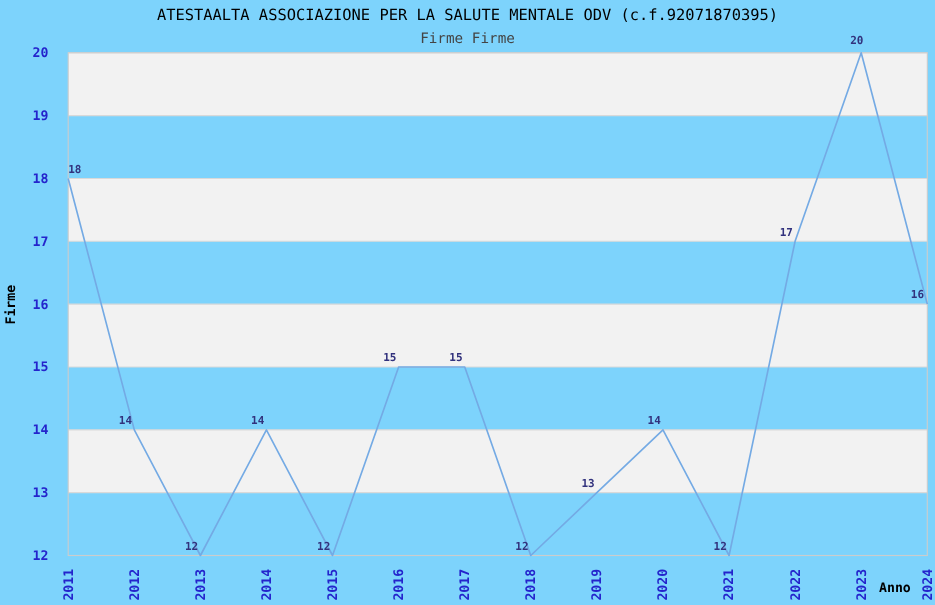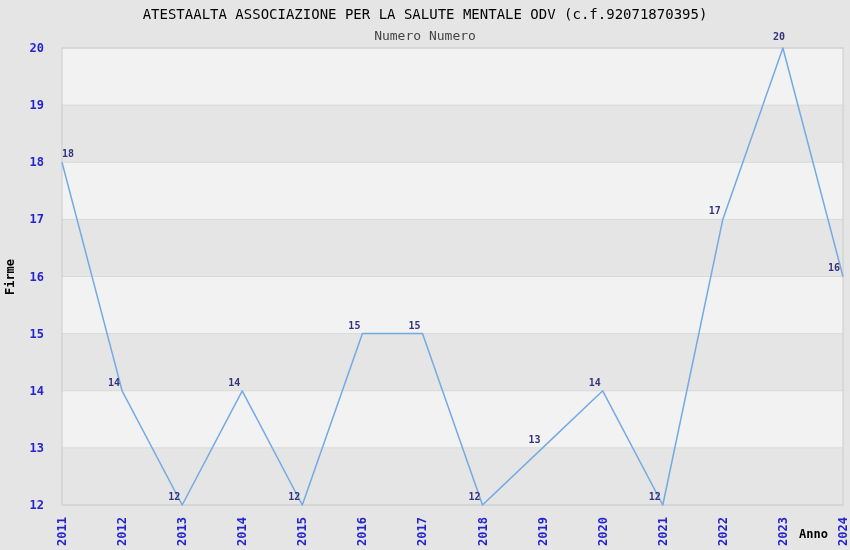--- a/index.html
+++ b/index.html
@@ -5,21 +5,21 @@
   html, body {
     margin: 0;
     padding: 0;
     background: #ffffff;
     font-family: "DejaVu Sans Mono", "Liberation Mono", monospace;
   }
   #stage {
     position: relative;
     width: 850px;
     height: 550px;
-    background: #e5e5e5;
+    background: #7dd3fc;
     overflow: hidden;
   }
   .chart-title {
     position: absolute;
     top: 6px;
     left: 0;
     width: 850px;
     text-align: center;
     font-size: 14px;
     color: #000000;
@@ -57,21 +57,21 @@
     font-size: 12px;
     font-weight: bold;
     color: #000000;
   }
 </style>
 </head>
 <body>
 
 <div id="stage">
   <div class="chart-title">ATESTAALTA ASSOCIAZIONE PER LA SALUTE MENTALE ODV (c.f.92071870395)</div>
-  <div class="chart-subtitle">Numero Numero</div>
+  <div class="chart-subtitle">Firme Firme</div>
   <svg id="chart" width="850" height="550">
       <rect x="62" y="390.75" width="781" height="57.125" fill="#f2f2f2"></rect>
       <rect x="62" y="276.5" width="781" height="57.125" fill="#f2f2f2"></rect>
       <rect x="62" y="162.25" width="781" height="57.125" fill="#f2f2f2"></rect>
       <rect x="62" y="48" width="781" height="57.125" fill="#f2f2f2"></rect>
       <line x1="62" x2="843" y1="505" y2="505" stroke="#d9d9d9" stroke-width="1"></line>
       <line x1="62" x2="843" y1="447.875" y2="447.875" stroke="#d9d9d9" stroke-width="1"></line>
       <line x1="62" x2="843" y1="390.75" y2="390.75" stroke="#d9d9d9" stroke-width="1"></line>
       <line x1="62" x2="843" y1="333.625" y2="333.625" stroke="#d9d9d9" stroke-width="1"></line>
       <line x1="62" x2="843" y1="276.5" y2="276.5" stroke="#d9d9d9" stroke-width="1"></line>

